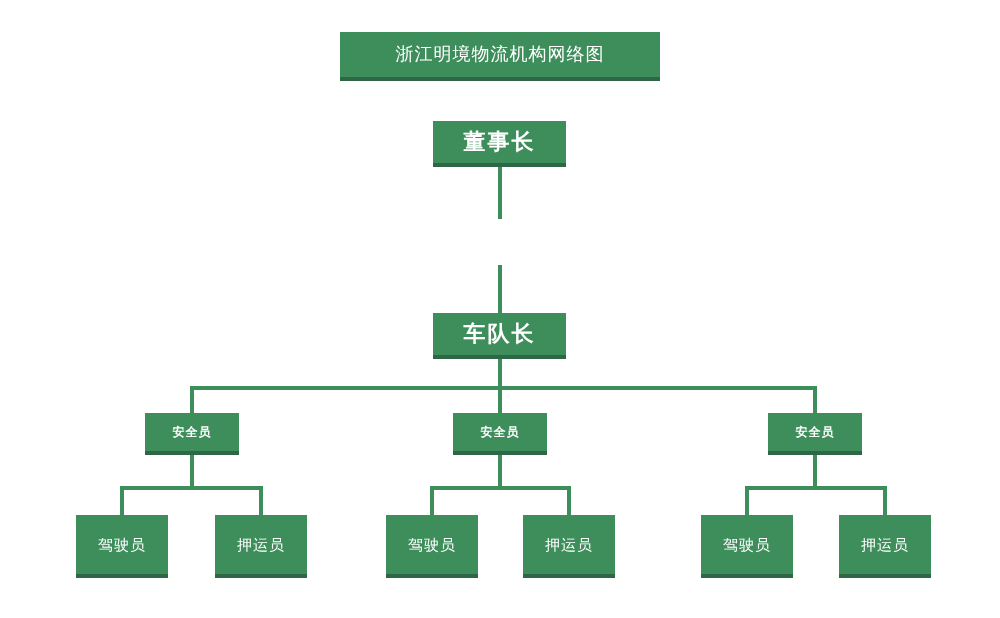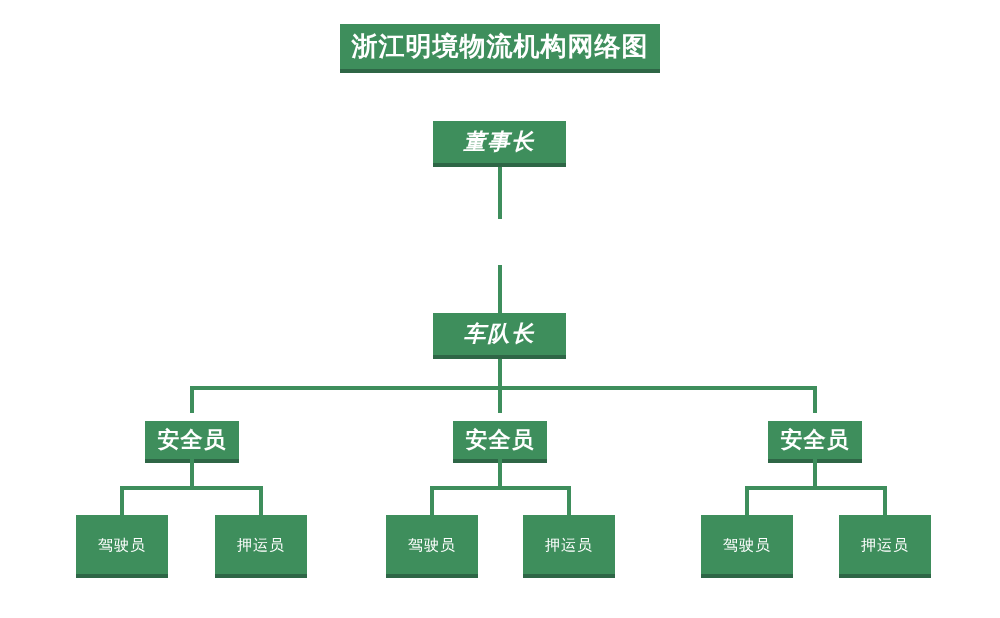--- a/index.html
+++ b/index.html
@@ -18,31 +18,31 @@
   .node {
     position: absolute;
     background: var(--fill, #3e8e5c);
     border-bottom: 4px solid var(--edge, #2e6646);
     color: var(--text, #ffffff);
     text-align: center;
     box-sizing: content-box;
     white-space: nowrap;
   }
   .title-node {
-    left: 340px; top: 24px; width: 320px; height: 45px;
-    line-height: 45px; font-size: 26px; font-weight: bold;
+    left: 340px; top: 32px; width: 320px; height: 45px;
+    line-height: 45px; font-size: 18px; font-weight: normal;
     letter-spacing: 1px;
   }
   .chain-node {
     width: 133px; height: 42px; line-height: 42px;
-    font-size: 22px; font-weight: bold; letter-spacing: 2px; font-style: italic;
+    font-size: 22px; font-weight: bold; letter-spacing: 2px;
   }
   .safety-node {
     width: 94px; height: 38px; line-height: 38px;
-    font-size: 22px; font-weight: 600; letter-spacing: 1px; margin-top: 8px;
+    font-size: 12px; font-weight: 600; letter-spacing: 1px;
   }
   .leaf-node {
     width: 92px; height: 59px; line-height: 59px;
     font-size: 15px; font-weight: 500; letter-spacing: 1px;
   }
   .vline, .hline {
     position: absolute;
     background: var(--line, #3e8e5c);
   }
   .vline { width: 4px; }

